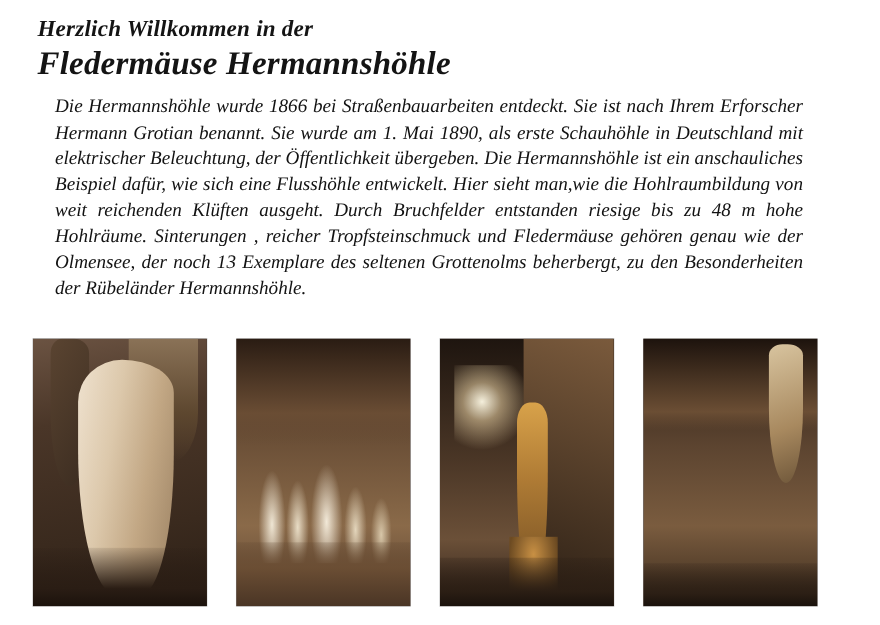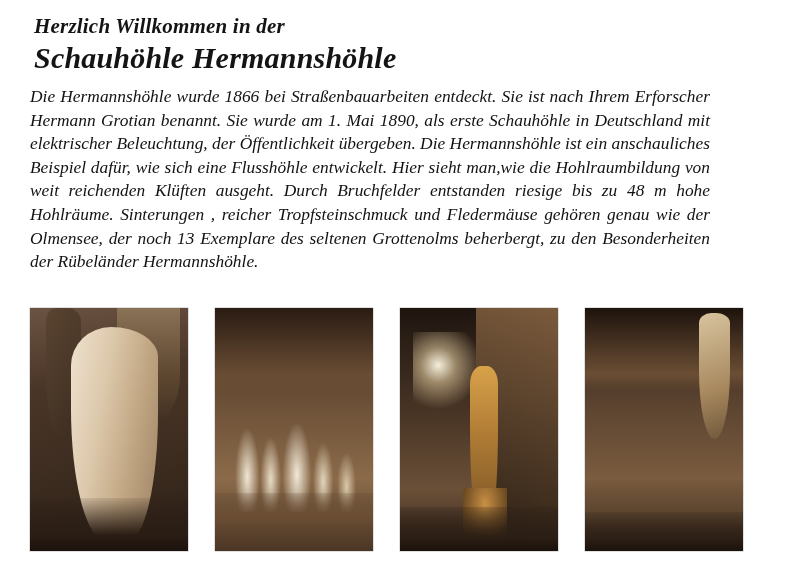--- a/index.html
+++ b/index.html
@@ -39,21 +39,21 @@
     margin: 0 0 10px 4px;
   }
   .body-text {
     font-family: "Liberation Serif", serif;
     font-style: italic;
     font-size: 17.4px;
     line-height: 23.6px;
     color: #121212;
     text-align: justify;
     text-justify: inter-word;
-    margin: 0 4px 0 0;
+    margin: 0 4px 0 20px;
     width: 680px;
     hyphens: manual;
   }
   .photo-row {
     position: absolute;
     left: 30px;
     top: 308px;
     width: 740px;
     display: flex;
     justify-content: flex-start;
@@ -211,21 +211,21 @@
     background: linear-gradient(180deg, rgba(40,28,20,0.15) 0%, #2c1f15 70%, #1a120c 100%);
   }
 </style>
 </head>
 <body>
 
 <div class="page">
 
   <div class="heading-small">Herzlich Willkommen in der</div>
 
-  <div class="heading-large">Schauhöhle Hermannshöhle</div>
+  <div class="heading-large">Fledermäuse Hermannshöhle</div>
 
   <p class="body-text">Die Hermannshöhle wurde 1866 bei Straßenbauarbeiten entdeckt. Sie ist nach Ihrem Erforscher Hermann Grotian benannt. Sie wurde am 1. Mai 1890, als erste Schauhöhle in Deutschland mit elektrischer Beleuchtung, der Öffentlichkeit übergeben. Die Hermannshöhle ist ein anschauliches Beispiel dafür, wie sich eine Flusshöhle entwickelt. Hier sieht man,wie die Hohlraumbildung von weit reichenden Klüften ausgeht. Durch Bruchfelder entstanden riesige bis zu 48 m hohe Hohlräume. Sinterungen , reicher Tropfsteinschmuck und Fledermäuse gehören genau wie der Olmensee, der noch 13 Exemplare des seltenen Grottenolms beherbergt, zu den Besonderheiten der Rübeländer Hermannshöhle.</p>
 
   <div class="photo-row">
 
     <div class="photo">
       <div class="layer p1-base"></div>
       <div class="p1-col2"></div>
       <div class="p1-drips"></div>
       <div class="p1-col"></div>

